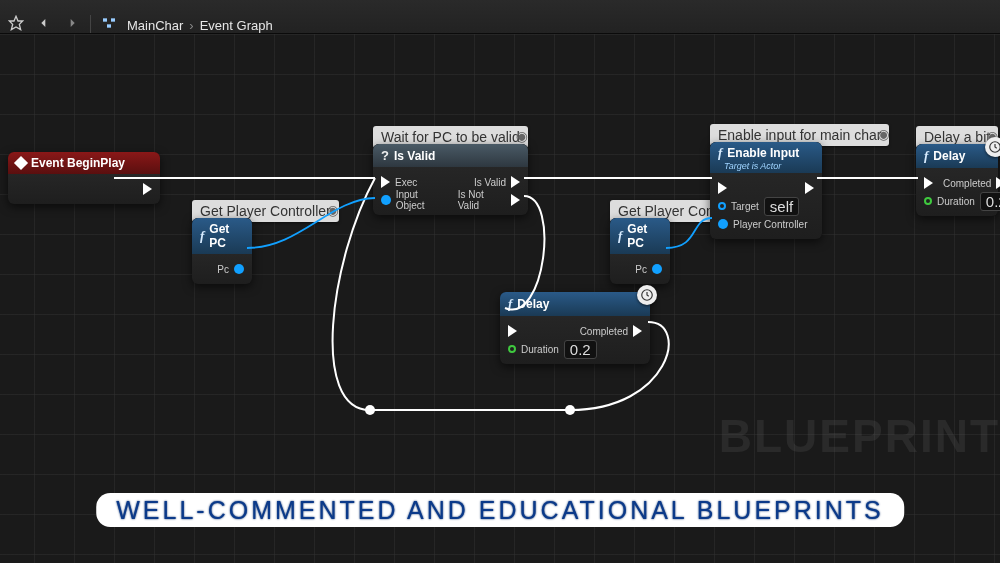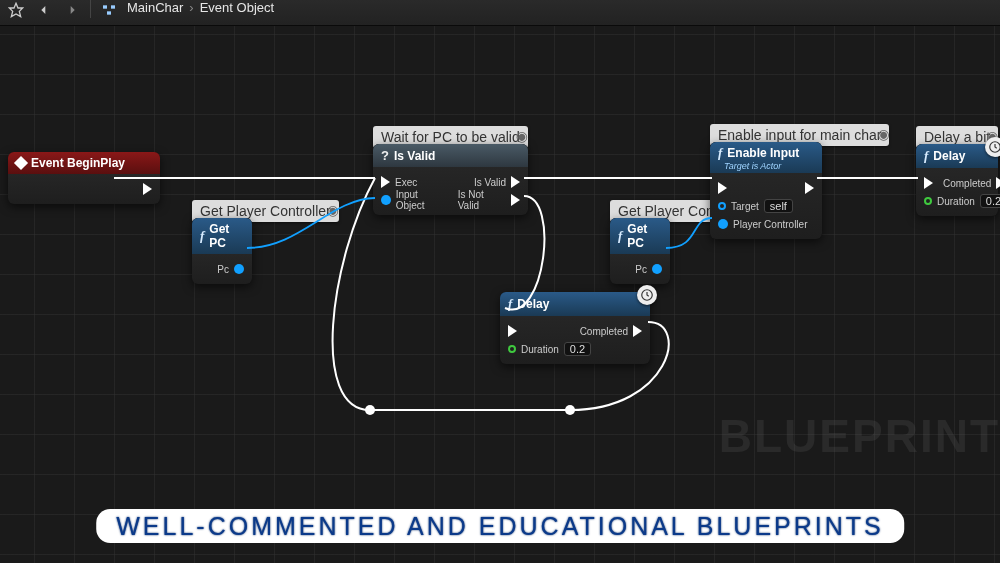--- a/index.html
+++ b/index.html
@@ -18,24 +18,24 @@
     position: absolute; inset: 0;
     background-image:
       linear-gradient(to right, rgba(60,60,60,0.35) 1px, transparent 1px),
       linear-gradient(to bottom, rgba(60,60,60,0.35) 1px, transparent 1px);
     background-size: 40px 40px;
     background-position: -6px -6px;
   }
   
   .toolbar {
     position: absolute; top: 0; left: 0; right: 0;
-    height: 26px;
+    height: 34px;
     background: linear-gradient(#2a2a2a,#222);
     border-bottom: 1px solid #0a0a0a;
-    display: flex; align-items: flex-start;
+    display: flex; align-items: flex-end;
     padding: 0 6px;
     gap: 8px;
     z-index: 50;
   }
   .tbtn {
     width: 20px; height: 20px;
     display: flex; align-items: center; justify-content: center;
     color: #ccc;
     cursor: pointer;
   }
@@ -47,21 +47,21 @@
   
   .watermark {
     position: absolute; right: 0; bottom: 100px;
     font-size: 46px; font-weight: 700; color: rgba(100,100,100,0.22);
     letter-spacing: 2px;
     font-family: Arial, sans-serif;
     pointer-events: none;
   }
   
   .caption {
-    position: absolute; bottom: 20px; left: 50%; transform: translateX(-50%);
+    position: absolute; bottom: 36px; left: 50%; transform: translateX(-50%);
     background: #fff;
     padding: 4px 20px;
     border-radius: 14px;
     text-align: center;
     line-height: 1.05;
     margin-top: 41px;
   }
   .caption div {
     font-family: Impact, "Arial Black", sans-serif;
     font-size: 25px;
@@ -107,21 +107,21 @@
     border-top: 6px solid transparent;
     border-bottom: 6px solid transparent;
     border-left: 9px solid #fff;
   }
   .pin.data { border-radius: 50%; background: #11a0ff; }
   .pin.data.green { background: #3fc93f; }
   .pin.data.hollow { background: transparent; border: 2px solid #11a0ff; width:8px; height:8px; }
   .pin.data.green.hollow { border-color: #3fc93f; background: transparent; }
   .pill {
     background: #111; border: 1px solid #444; border-radius: 3px;
-    padding: 0 5px; font-size: 11px; color: #ddd;
+    padding: 0 5px; font-size: 15px; color: #ddd;
   }
   
   .comment {
     position: absolute;
     background: #ddd;
     color: #333;
     font-size: 14px;
     padding: 3px 8px;
     border-radius: 3px;
     box-shadow: 0 1px 3px rgba(0,0,0,0.5);
@@ -199,21 +199,21 @@
   <div class="tbtn">
     <svg viewBox="0 0 24 24" fill="#9cf">
         <rect x="3" y="5" width="6" height="5"></rect>
         <rect x="15" y="5" width="6" height="5"></rect>
         <rect x="9" y="14" width="6" height="5"></rect>
       </svg>
   </div>
   <div class="crumb">
     <span>MainChar</span>
     <span class="chev">›</span>
-    <span>Event Object</span>
+    <span>Event Graph</span>
   </div>
 </div>
 <div class="zoom">Zoom 1:</div>
 
 <div class="canvas">
 
   <div class="node" style="left:8px; top:152px; width:152px;">
     <div class="title red">
       <span class="diamond"></span>
       <span>Event BeginPlay</span>

